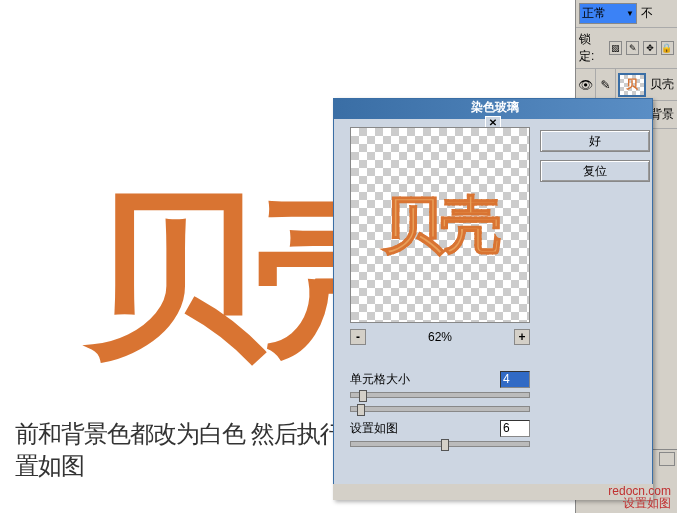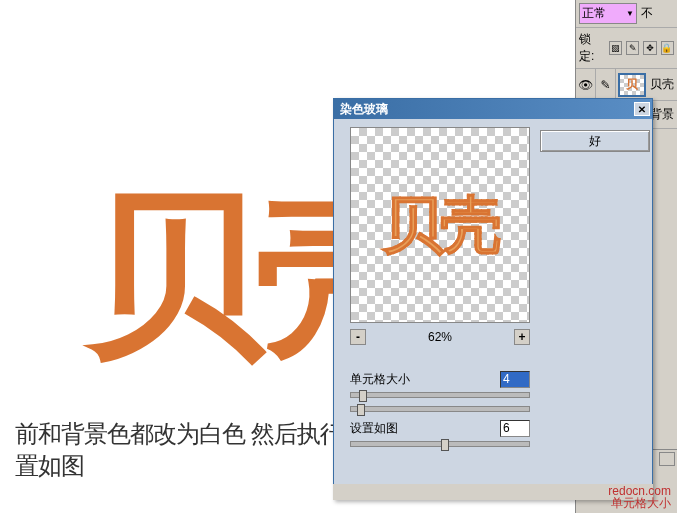--- a/index.html
+++ b/index.html
@@ -4,39 +4,39 @@
 <style>
 * { margin: 0; padding: 0; box-sizing: border-box; font-family: "SimSun", sans-serif; font-size: 12px; }
 body { width: 677px; height: 513px; background: #fff; position: relative; overflow: hidden; }
 
 .canvas-area { position: absolute; left: 0; top: 0; width: 575px; height: 513px; background: #fff; }
 .big-text { position: absolute; left: 85px; top: 155px; font-size: 180px; font-weight: bold; color: #d97432; letter-spacing: -10px; font-family: "SimHei", sans-serif; }
 .caption { position: absolute; left: 15px; top: 418px; font-size: 24px; color: #333; font-family: "SimHei", sans-serif; letter-spacing: -1px; }
 
 .layers-panel { position: absolute; right: 0; top: 0; width: 102px; height: 513px; background: #d4d0c8; border-left: 1px solid #888; }
 .blend-row { display: flex; align-items: center; padding: 3px; border-bottom: 1px solid #aaa; }
-.blend-select { background: #f0abfc; border: 1px solid #888; padding: 1px 2px; width: 58px; display: flex; justify-content: space-between; align-items: center; }
+.blend-select { background: #3b82f6; border: 1px solid #888; padding: 1px 2px; width: 58px; display: flex; justify-content: space-between; align-items: center; }
 .blend-select::after { content: "▼"; font-size: 8px; }
 .opacity-label { margin-left: 4px; }
 .lock-row { display: flex; align-items: center; padding: 3px; gap: 4px; border-bottom: 1px solid #aaa; }
 .lock-icon { width: 14px; height: 14px; border: 1px solid #888; background: #d4d0c8; display: flex; align-items: center; justify-content: center; font-size: 9px; }
 .layers-list { background: #d4d0c8; }
 .layer-row { display: flex; align-items: center; height: 28px; border-bottom: 1px solid #aaa; background: #d4d0c8; }
 .layer-row.top { height: 32px; }
 .eye-col { width: 20px; height: 100%; border-right: 1px solid #aaa; display: flex; align-items: center; justify-content: center; }
 .link-col { width: 20px; height: 100%; border-right: 1px solid #aaa; display: flex; align-items: center; justify-content: center; }
 .thumb { width: 28px; height: 24px; background: #fff; border: 1px solid #888; margin: 0 2px; display: flex; align-items: center; justify-content: center; font-size: 9px; color: #d97432; position: relative; }
 .thumb.selected { border: 2px solid #3a6ea5; }
 .thumb.checker { background-image: linear-gradient(45deg,#ccc 25%,transparent 25%,transparent 75%,#ccc 75%),linear-gradient(45deg,#ccc 25%,transparent 25%,transparent 75%,#ccc 75%); background-size: 8px 8px; background-position: 0 0, 4px 4px; }
 .layer-name { margin-left: 2px; overflow: hidden; white-space: nowrap; }
 .layer-bottom-icons { display: flex; justify-content: flex-end; padding: 2px; border-top: 1px solid #888; }
 .bottom-ic { width: 16px; height: 14px; border: 1px solid #888; background: #d4d0c8; margin-left: 2px; }
 
 .dialog { position: absolute; left: 333px; top: 98px; width: 320px; height: 402px; background: #cdd6e2; border: 1px solid #3a6ea5; box-shadow: 2px 2px 4px rgba(0,0,0,0.3); }
-.dialog-titlebar { height: 20px; background: linear-gradient(to right,#3a6ea5,#5a8ec5); display: flex; align-items: center; justify-content: space-between; padding: 0 2px; }
+.dialog-titlebar { height: 20px; background: linear-gradient(to right,#3a6ea5,#5a8ec5); display: flex; align-items: center; justify-content: space-between; padding: 0 2px; flex-direction: column; }
 .dialog-title { color: #fff; font-weight: bold; padding-left: 4px; }
 .close-btn { width: 16px; height: 14px; background: #cdd6e2; border: 1px solid #fff; display: flex; align-items: center; justify-content: center; font-size: 10px; font-weight: bold; }
 .dialog-body { padding: 8px; position: relative; height: calc(100% - 20px); }
 .preview-box { width: 180px; height: 196px; background: #fff; border: 1px solid #888; margin-left: 8px; background-image: linear-gradient(45deg,#ccc 25%,transparent 25%,transparent 75%,#ccc 75%),linear-gradient(45deg,#ccc 25%,transparent 25%,transparent 75%,#ccc 75%); background-size: 16px 16px; background-position: 0 0, 8px 8px; display: flex; align-items: center; justify-content: center; position: relative; overflow: hidden; }
 .preview-text { font-size: 62px; font-weight: bold; color: #e8a05a; font-family: "SimHei", sans-serif; -webkit-text-stroke: 1px #d97432; letter-spacing: -4px; background: radial-gradient(circle at 30% 30%, transparent 3px, #d97432 3px, #d97432 5px, transparent 5px); background-size: 11px 11px; -webkit-background-clip: text; background-clip: text; }
 .zoom-row { width: 180px; margin-left: 8px; margin-top: 6px; display: flex; align-items: center; justify-content: space-between; }
 .zoom-btn { width: 16px; height: 16px; background: #d4d0c8; border: 1px solid #888; display: flex; align-items: center; justify-content: center; font-weight: bold; }
 .param-row { display: flex; align-items: center; justify-content: space-between; margin: 4px 8px 0; width: 180px; }
 .param-input { width: 30px; height: 17px; background: #fff; border: 1px inset #888; text-align: left; padding: 0 2px; }
 .param-input.sel { background: #316ac5; color: #fff; }
@@ -125,19 +125,20 @@
       <div class="param-input">6</div>
     </div>
     <div class="slider">
         <div class="slider-handle" style="left:90px"></div>
       </div>
   </div>
 </div>
 
 <div class="dlg-btns">
   <div class="dlg-btn2">好</div>
+  <div class="dlg-btn2">复位</div>
 </div>
 
 <div class="bot-slider" style="left:333px;width:320px;bottom:13px">
 </div>
 
 <div class="watermark"><span style="white-space:pre-line">redocn.com
-单元格大小</span></div>
+设置如图</span></div>
 
 </body></html>

